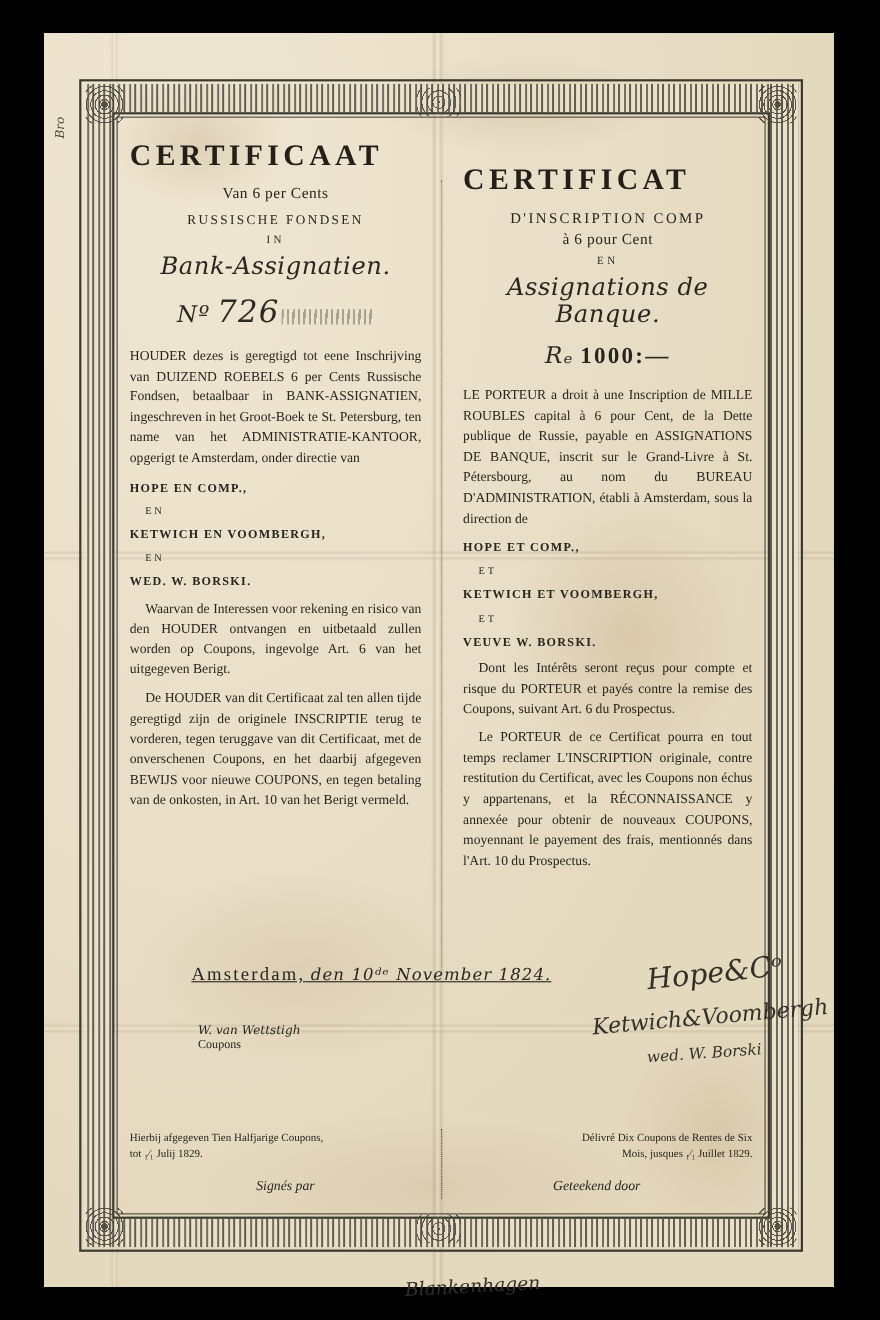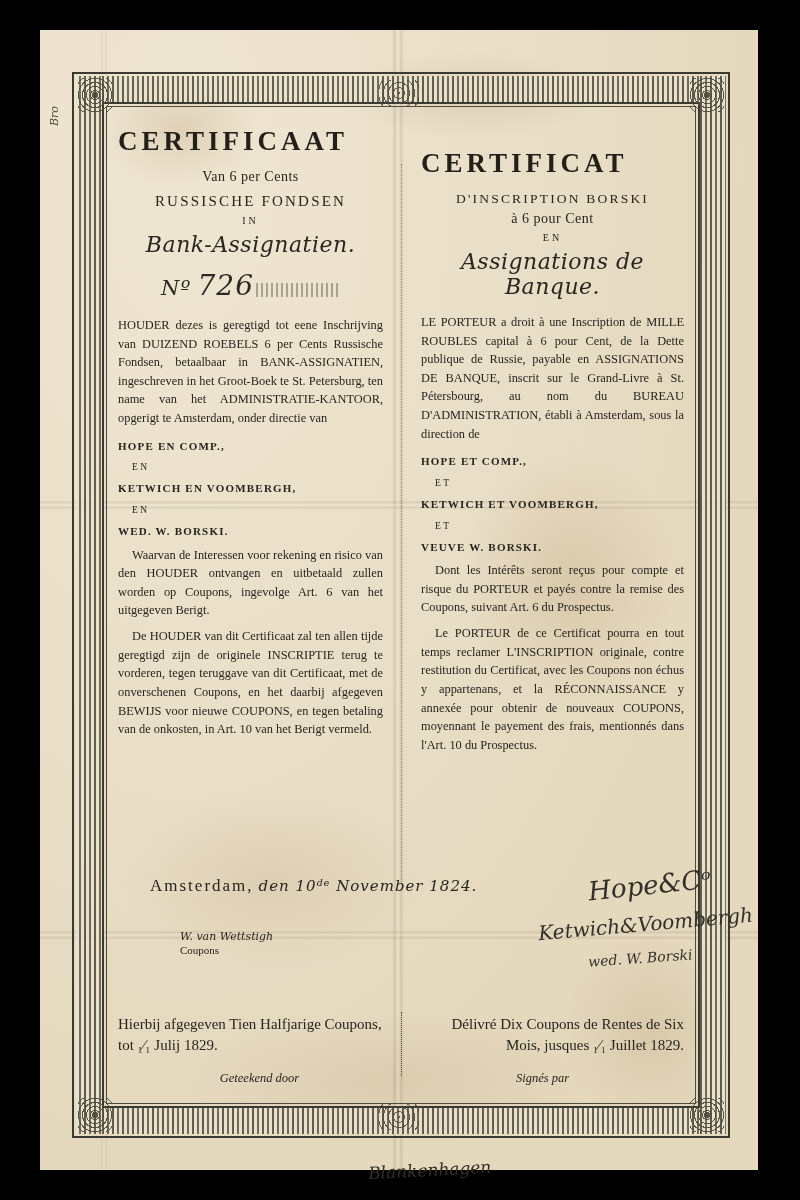--- a/index.html
+++ b/index.html
@@ -84,21 +84,21 @@
   .col{width:50%;box-sizing:border-box;}
   .col.left{padding-right:18px;}
   .col.right{padding-left:20px;margin-top:22px;}
 
   .title{
     font-size:27px;letter-spacing:4px;text-align:left;font-weight:bold;
     color:#241f18;margin:6px 0 12px;
     font-family:"Liberation Serif",serif;
   }
   .sub1{text-align:center;font-size:14px;letter-spacing:.5px;margin:4px 0;font-style:normal;}
-  .sub2{text-align:center;font-size:15px;letter-spacing:2.2px;margin:8px 0 2px;}
+  .sub2{text-align:center;font-size:12px;letter-spacing:2.2px;margin:8px 0 2px;}
   .tiny{text-align:center;font-size:10px;letter-spacing:3px;margin:5px 0;}
   .script{
     text-align:center;font-size:22px;margin:6px 0 2px;
     font-family:"DejaVu Serif",serif;font-style:italic;letter-spacing:.5px;
     color:#2a2620;
   }
   .numline{text-align:center;font-size:21px;margin-top:12px;letter-spacing:1px;font-style:italic;}
   .num-ink{
     display:inline-block;color:#2b2a24;font-family:"DejaVu Serif",serif;
     font-style:italic;
@@ -110,35 +110,35 @@
   }
 
   .body{font-size:12.4px;line-height:1.5;text-align:justify;margin-top:14px;}
   .body p{margin:0 0 7px;text-indent:14px;}
   .body p.noind{text-indent:0;}
   .firms{margin:10px 0 4px;text-align:left;}
   .firm{font-size:11px;letter-spacing:1.2px;font-weight:bold;margin:6px 0;}
   .en{font-size:9.5px;letter-spacing:2.5px;margin:2px 0 2px 14px;}
 
   .signblock{position:absolute;left:0;right:0;top:756px;}
-  .dateline{font-size:16px;letter-spacing:1px;margin-left:32px;}
+  .dateline{font-size:16px;letter-spacing:1px;margin-left:56px;text-decoration:underline;}
   .dateline .hand{font-family:"DejaVu Serif",serif;font-style:italic;font-size:15px;}
   .gezien{font-size:13px;margin:26px 0 0 46px;font-style:italic;letter-spacing:.5px;}
   .notaris{font-size:11px;margin:34px 0 0 62px;line-height:1.25;}
   .notaris .hand{font-family:"DejaVu Serif",serif;font-style:italic;}
 
   .sig{position:absolute;font-family:"DejaVu Serif",serif;font-style:italic;color:#33302a;white-space:nowrap;}
   .sig1{left:470px;top:-6px;font-size:26px;transform:rotate(-6deg);}
   .sig2{left:420px;top:36px;font-size:20px;transform:rotate(-5deg);}
   .sig3{left:470px;top:74px;font-size:14px;transform:rotate(-4deg);}
   .sig4{left:250px;top:284px;font-size:17px;transform:rotate(-3deg);}
 
   .footer{position:absolute;left:0;right:0;bottom:6px;}
   .footrow{display:flex;}
-  .footcol{width:50%;box-sizing:border-box;font-size:15px;line-height:1.45;}
+  .footcol{width:50%;box-sizing:border-box;font-size:10px;line-height:1.45;}
   .footcol.l{padding-right:16px;}
   .footcol.r{padding-left:20px;text-align:right;}
   .signedrow{display:flex;margin-top:14px;}
   .signedrow div{width:50%;text-align:center;font-size:12.5px;font-style:italic;}
   .foot-split{position:absolute;left:50%;top:-2px;height:64px;border-left:1px dotted #4b483c;}
 
   .margin-note{
     position:absolute;left:8px;top:96px;font-size:11px;color:#4a463c;
     font-family:"DejaVu Serif",serif;font-style:italic;transform:rotate(-90deg);
     transform-origin:left top;
@@ -200,24 +200,28 @@
               <div class="en">EN</div>
               <div class="firm">WED. W. BORSKI.</div>
             </div>
             <p>Waarvan de Interessen voor rekening en risico van den HOUDER ontvangen en uitbetaald zullen worden op Coupons, ingevolge Art. 6 van het uitgegeven Berigt.</p>
             <p>De HOUDER van dit Certificaat zal ten allen tijde geregtigd zijn de originele INSCRIPTIE terug te vorderen, tegen teruggave van dit Certificaat, met de onverschenen Coupons, en het daarbij afgegeven BEWIJS voor nieuwe COUPONS, en tegen betaling van de onkosten, in Art. 10 van het Berigt vermeld.</p>
           </div>
         </div>
 
         <div class="col right">
           <div class="title">CERTIFICAT</div>
-          <div class="sub2" style="font-size:13.5px">D'INSCRIPTION BORSKI</div>
+          <div class="sub2" style="font-size:13.5px">D'INSCRIPTION COMP</div>
           <div class="sub1">à 6 pour Cent</div>
           <div class="tiny">EN</div>
           <div class="script">Assignations de Banque.</div>
+          <div class="numline">
+            <span class="num-ink">Rₑ</span>
+            <span style="font-weight:bold;font-style:normal;letter-spacing:2px">1000:—</span>
+          </div>
 
           <div class="body">
             <p class="noind">LE PORTEUR a droit à une Inscription de MILLE ROUBLES capital à 6 pour Cent, de la Dette publique de Russie, payable en ASSIGNATIONS DE BANQUE, inscrit sur le Grand-Livre à St. Pétersbourg, au nom du BUREAU D'ADMINISTRATION, établi à Amsterdam, sous la direction de</p>
             <div class="firms">
               <div class="firm">HOPE ET COMP.,</div>
               <div class="en">ET</div>
               <div class="firm">KETWICH ET VOOMBERGH,</div>
               <div class="en">ET</div>
               <div class="firm">VEUVE W. BORSKI.</div>
             </div>
@@ -248,20 +252,20 @@
           <div class="footcol l">
             <div>Hierbij afgegeven Tien Halfjarige Coupons,</div>
             <div>tot ₁⁄₁ Julij 1829.</div>
           </div>
           <div class="footcol r">
             <div>Délivré Dix Coupons de Rentes de Six</div>
             <div>Mois, jusques ₁⁄₁ Juillet 1829.</div>
           </div>
         </div>
         <div class="signedrow">
+          <div>Signés par</div>
           <div>Geteekend door</div>
-          <div>Signés par</div>
         </div>
       </div>
 
     </div>
   </div>
 </div>
 
 </body></html>

